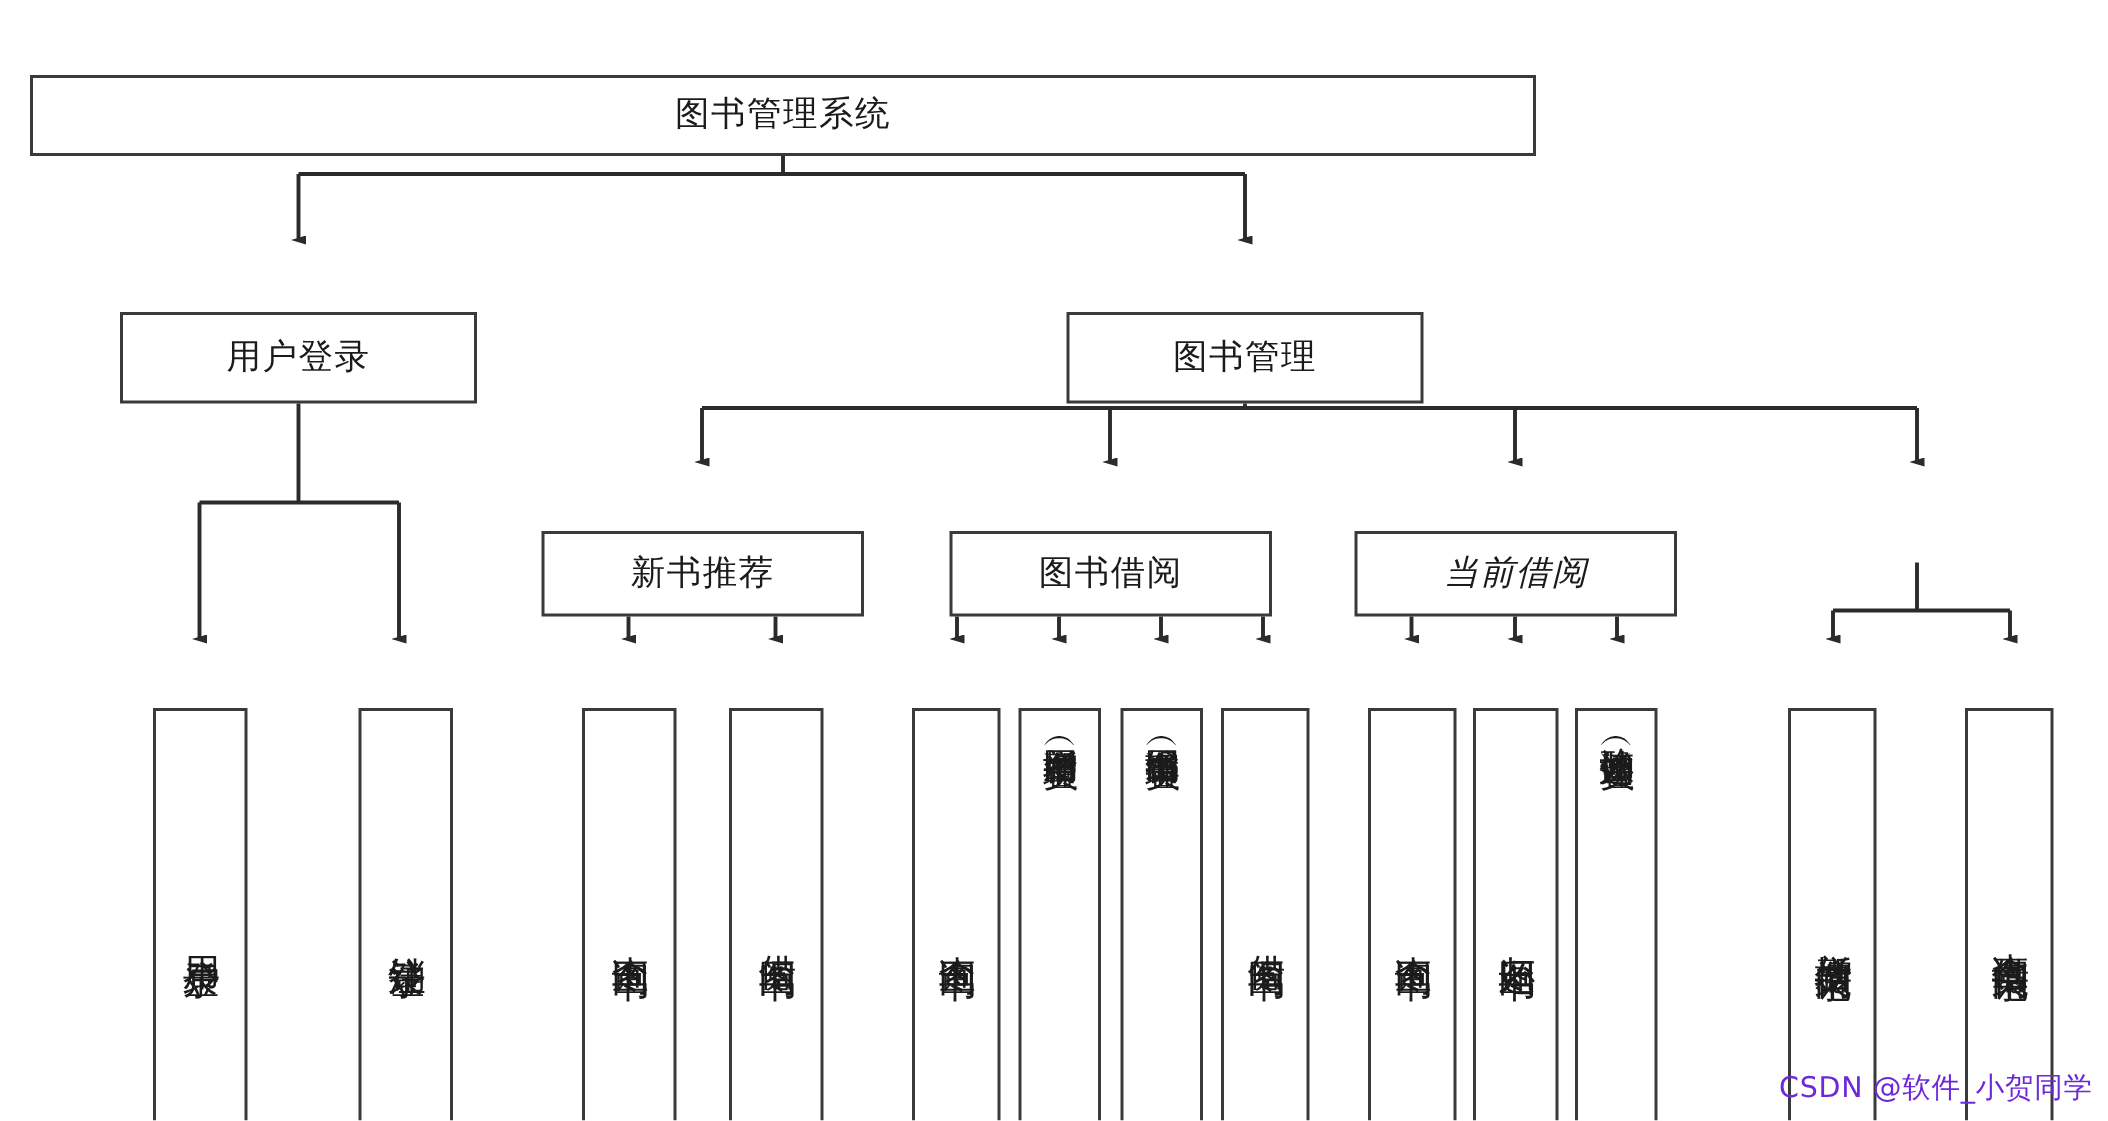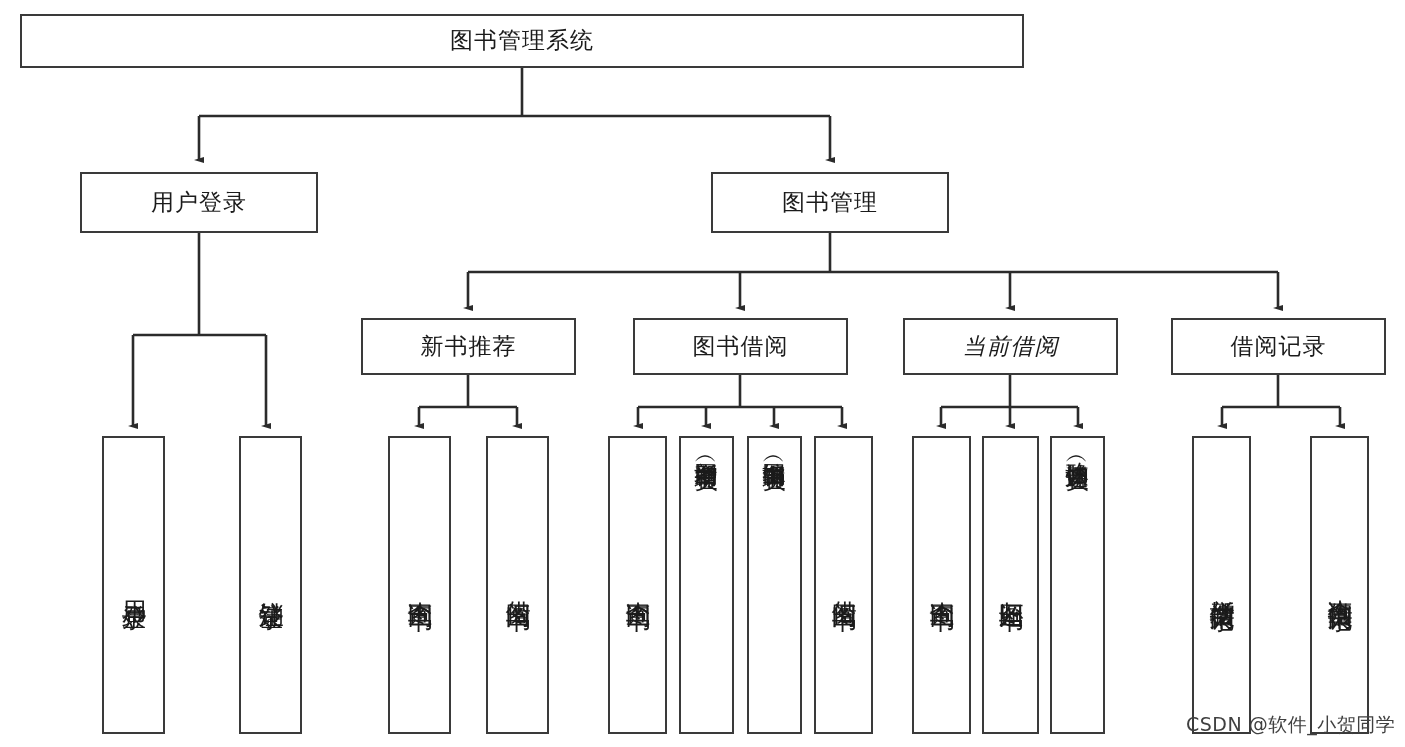--- a/index.html
+++ b/index.html
@@ -19,20 +19,21 @@
   }
   .node {
     position: absolute;
     box-sizing: border-box;
     background: #ffffff;
     border: 2.5px solid #3a3a3a;
     display: flex;
     align-items: center;
     justify-content: center;
     color: #1b1b1b;
+    margin-top: 36px;
   }
   .node.horiz .label {
     font-size: 23px;
     letter-spacing: 1px;
     line-height: 1.2;
     white-space: nowrap;
   }
   .node.vert {
     align-items: flex-start;
     justify-content: center;
@@ -60,21 +61,21 @@
     top: 0;
     width: 1405px;
     height: 747px;
     pointer-events: none;
   }
   .watermark {
     position: absolute;
     left: 1186px;
     top: 712px;
     font-size: 19px;
-    color: #404040;
+    color: #6d28d9;
     white-space: nowrap;
     letter-spacing: 0.5px;
   }
 </style>
 </head>
 <body>
 
 <div id="canvas">
 
   <svg class="links" viewBox="0 0 1405 747">
@@ -141,23 +142,20 @@
 
   <div class="node horiz" style="left:361px; top:318px; width:215px; height:57px;text-align:right;">
     <span class="label">新书推荐</span>
   </div>
   <div class="node horiz" style="left:633px; top:318px; width:215px; height:57px;">
     <span class="label">图书借阅</span>
   </div>
   <div class="node horiz" style="left:903px; top:318px; width:215px; height:57px;font-style:italic;">
     <span class="label">当前借阅</span>
   </div>
-  <div class="node horiz" style="left:1171px; top:318px; width:215px; height:57px;">
-    <span class="label">借阅记录</span>
-  </div>
 
   <div class="node vert centered" style="left:102px; top:436px; width:63px; height:298px;">
     <span class="label">用户登录</span>
   </div>
   <div class="node vert centered" style="left:239px; top:436px; width:63px; height:298px;">
     <span class="label">注销登录</span>
   </div>
 
   <div class="node vert centered" style="left:388px; top:436px; width:63px; height:298px;">
     <span class="label">查询图书</span>

